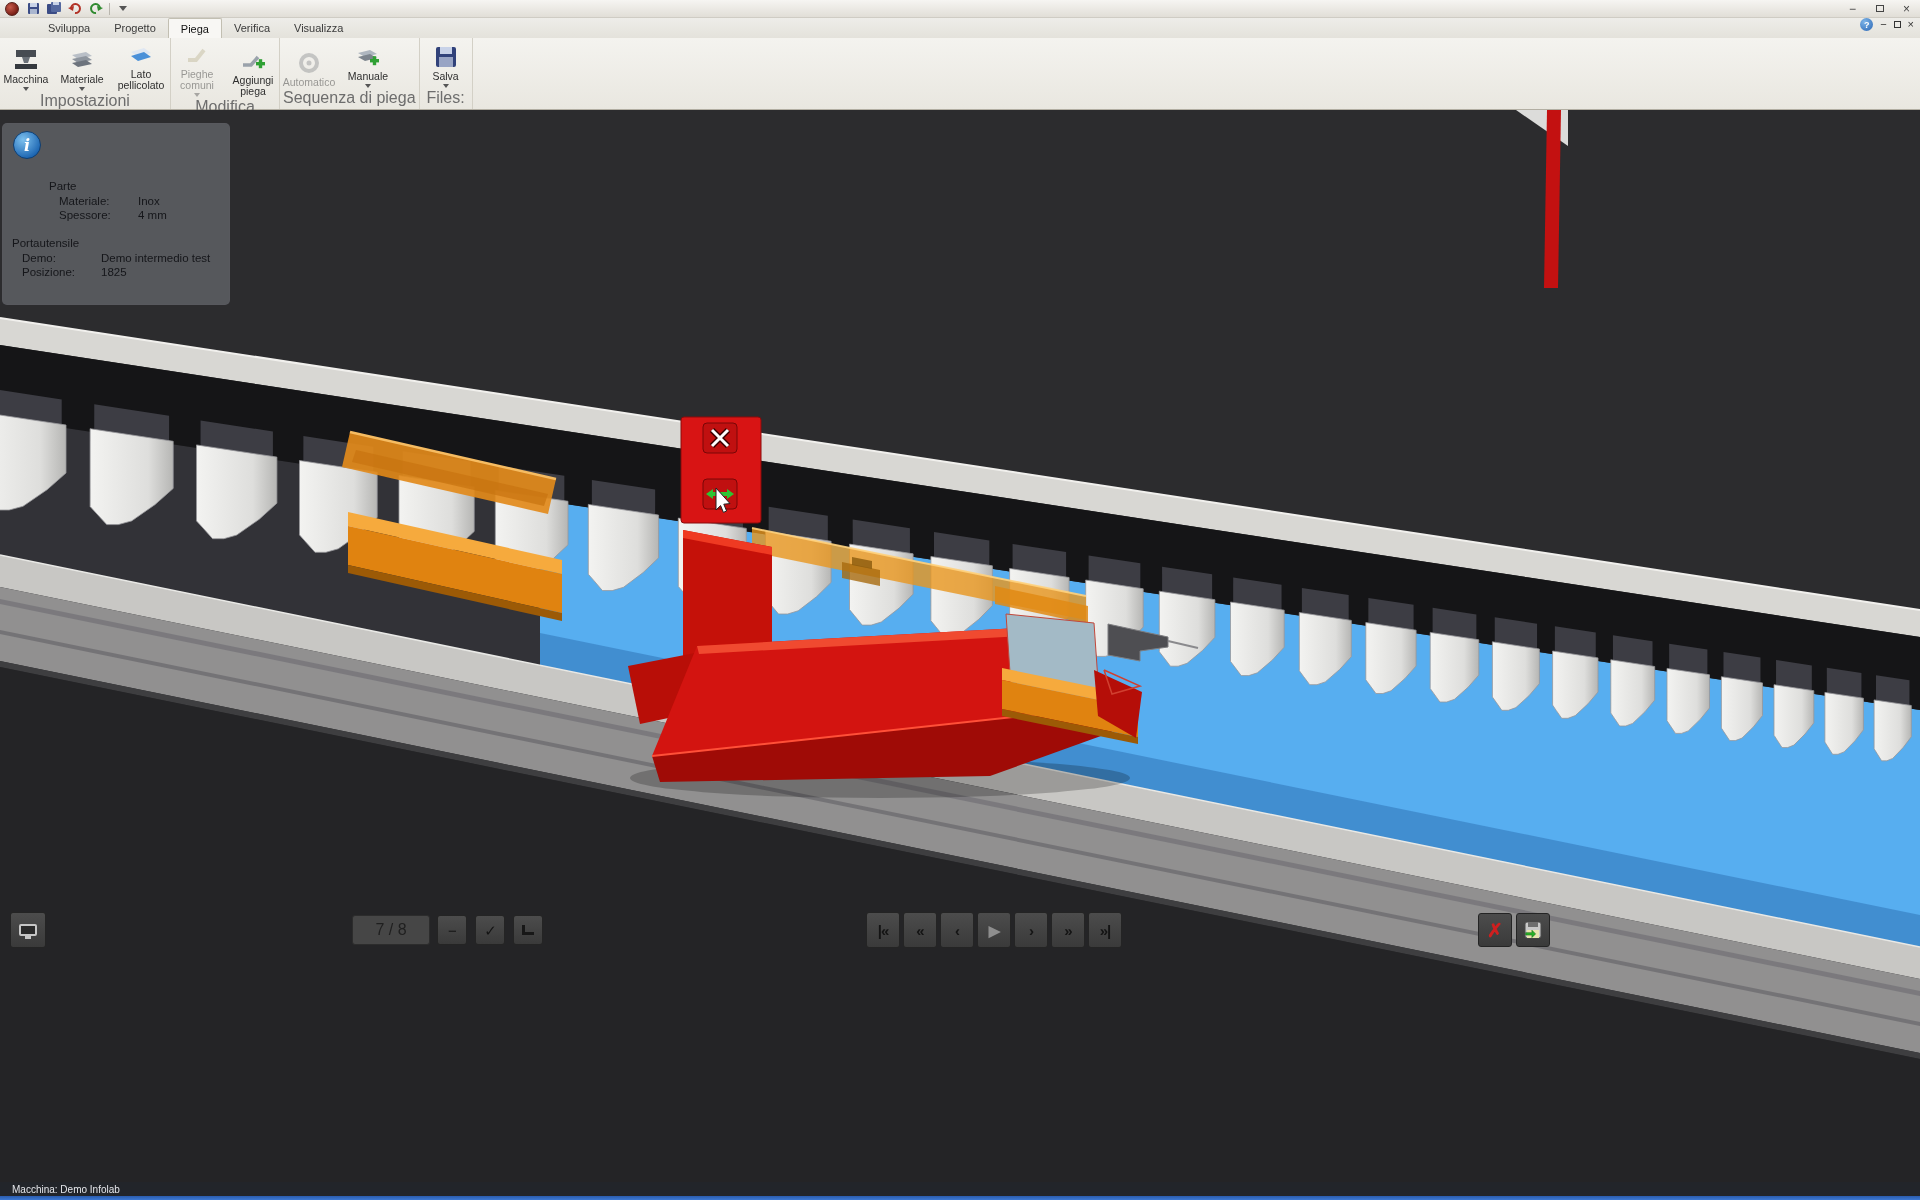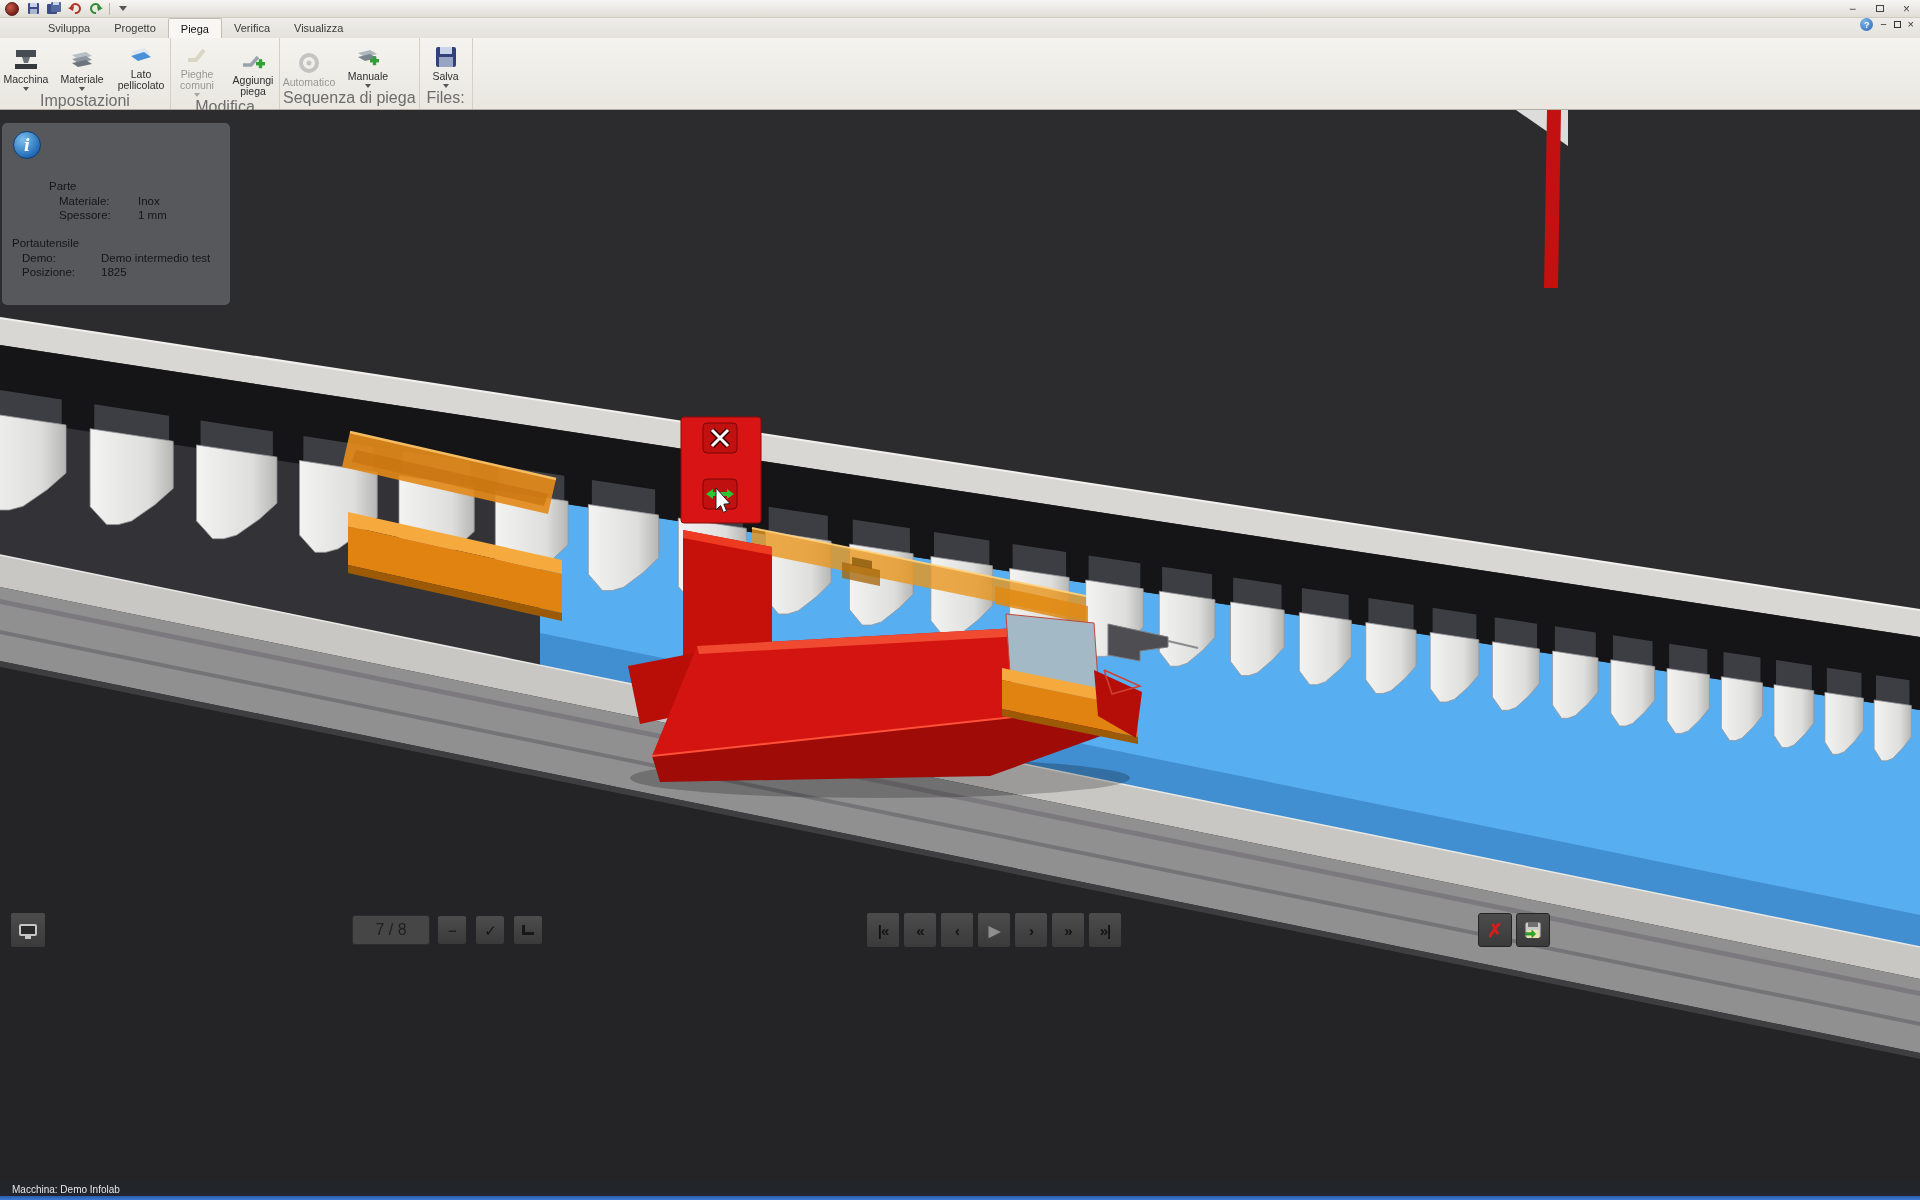--- a/index.html
+++ b/index.html
@@ -408,21 +408,21 @@
     <div class="info-panel">
       <div class="info-badge">i</div>
       <div class="info-block" style="top:56px;padding-left:37px;">
         <div class="info-title">Parte</div>
         <div class="info-row">
             <span class="lbl">Materiale:</span>
             <span>Inox</span>
           </div>
         <div class="info-row">
             <span class="lbl">Spessore:</span>
-            <span>1 mm</span>
+            <span>4 mm</span>
           </div>
       </div>
       <div class="info-block" style="top:113px;">
         <div class="info-title">Portautensile</div>
         <div class="info-row">
             <span class="lbl">Demo:</span>
             <span>Demo intermedio test</span>
           </div>
         <div class="info-row">
             <span class="lbl">Posizione:</span>

